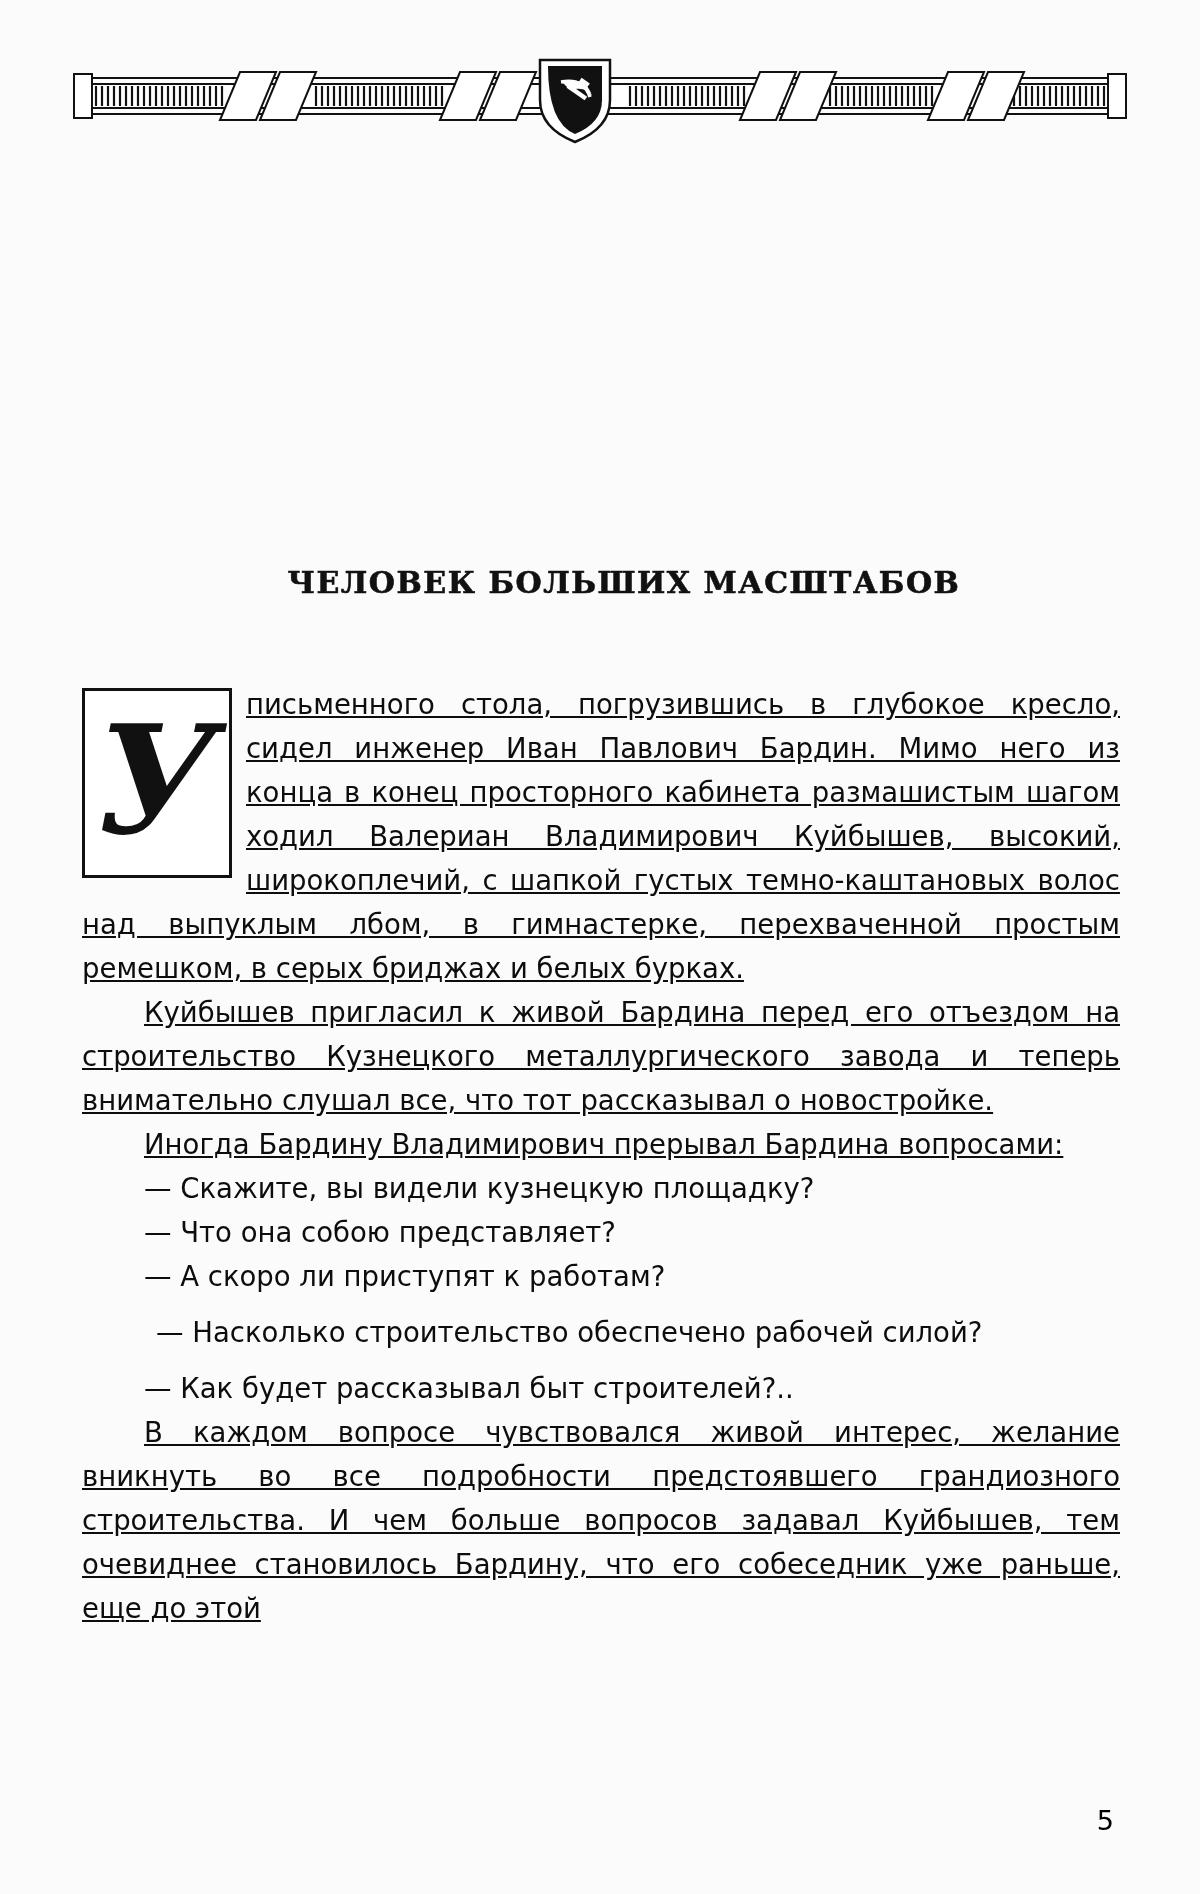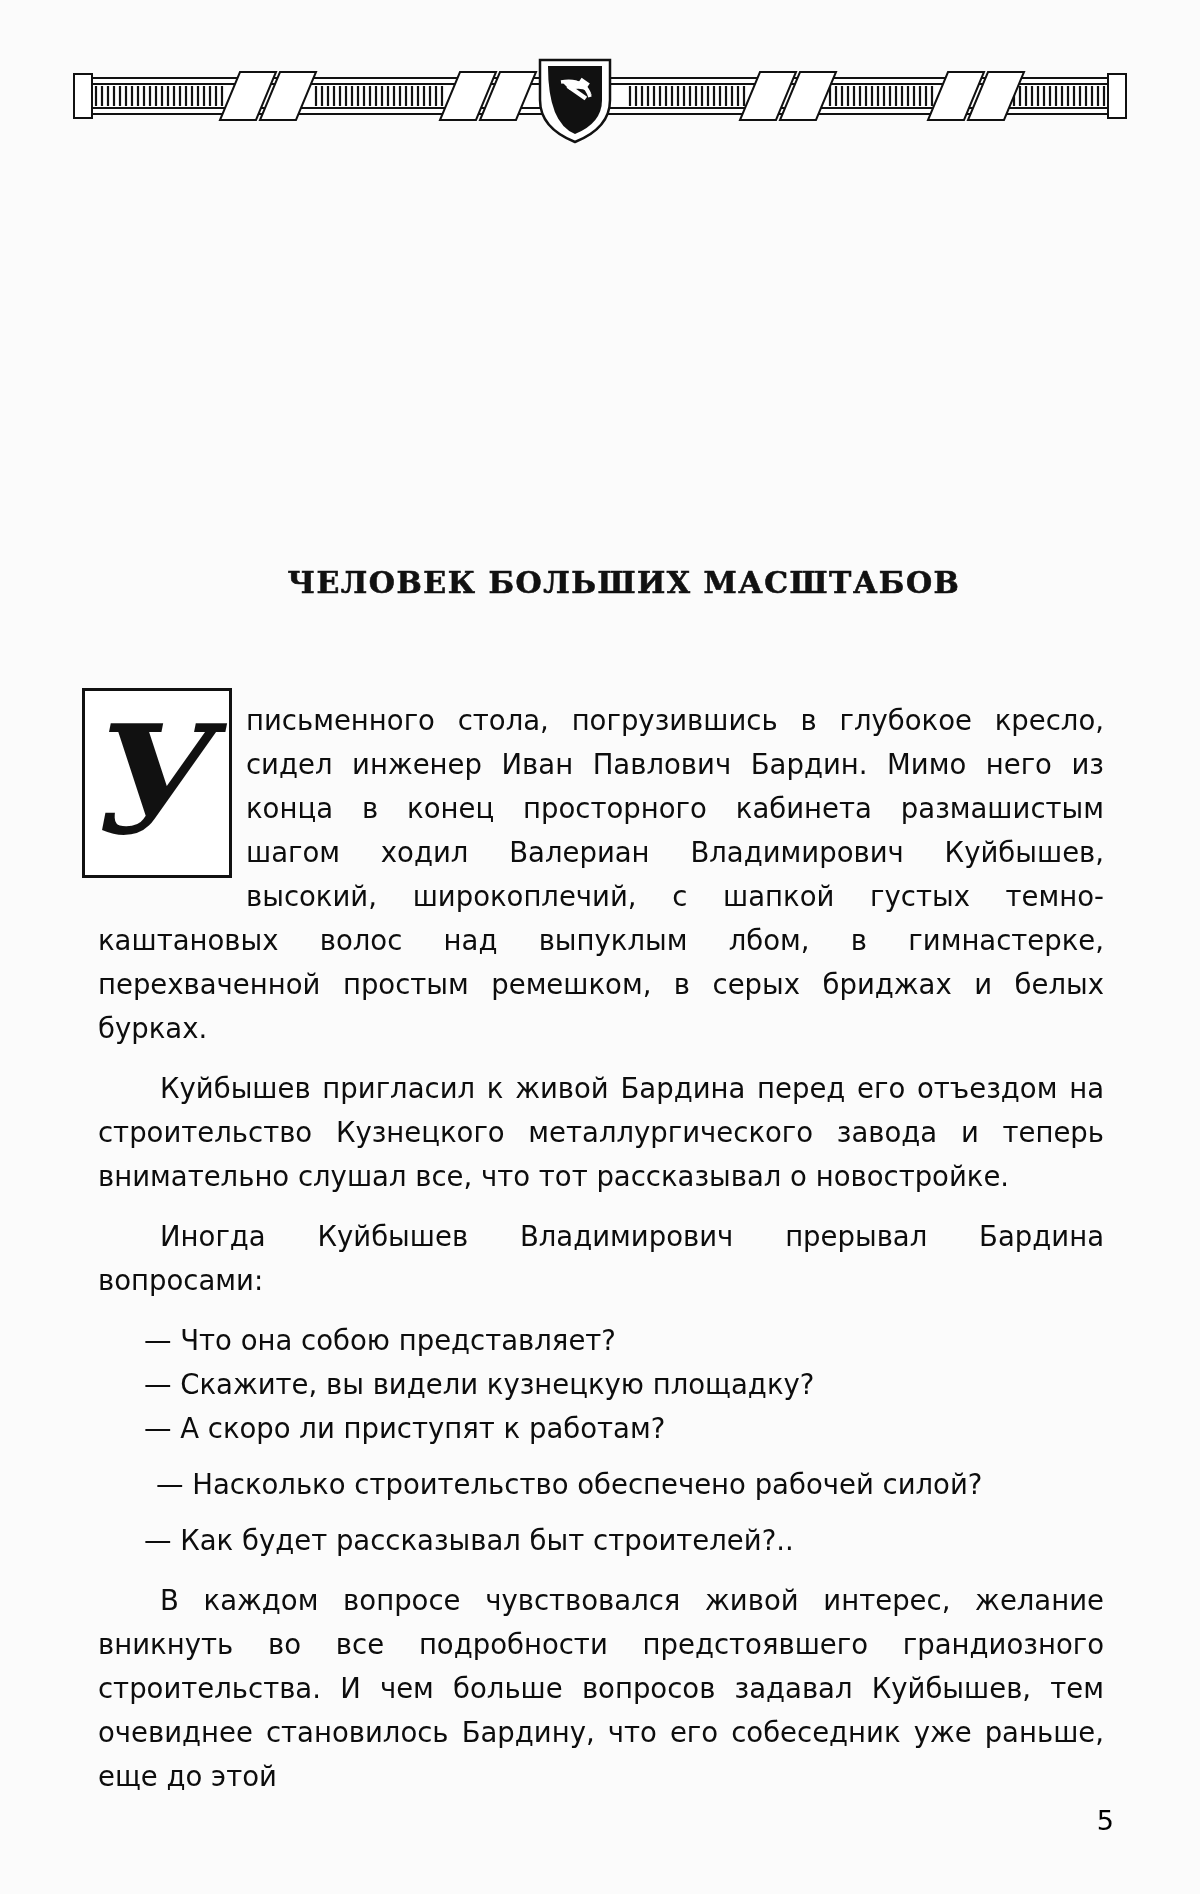--- a/index.html
+++ b/index.html
@@ -80,23 +80,24 @@
     text-align: center;
     font-family: "DejaVu Serif", serif;
     font-style: italic;
     font-weight: bold;
     font-size: 150px;
     line-height: 1;
     color: #111;
   }
 
   p.para {
-    margin: 16px;
+    margin: 0;
     text-indent: 62px;
     text-align: justify;
+    text-decoration: underline;
   }
   p.para.first {
     text-indent: 0;
   }
   p.dash {
     margin: 0;
     text-indent: 62px;
     text-align: left;
   }
   p.hang {
@@ -277,24 +278,24 @@
   <div class="chapter-title">ЧЕЛОВЕК БОЛЬШИХ МАСШТАБОВ</div>
 
   <div class="textblock">
 
     <div class="dropcap-box">
       <div class="letter">У</div>
     </div>
 
     <p class="para first">письменного стола, погрузившись в глубокое кресло, сидел инженер Иван Павлович Бардин. Мимо него из конца в конец просторного кабинета размашистым шагом ходил Валериан Владимирович Куйбышев, высокий, широкоплечий, с шапкой густых темно-каштановых волос над выпуклым лбом, в гимнастерке, перехваченной простым ремешком, в серых бриджах и белых бурках.</p>
     <p class="para">Куйбышев пригласил к живой Бардина перед его отъездом на строительство Кузнецкого металлургического завода и теперь внимательно слушал все, что тот рассказывал о новостройке.</p>
-    <p class="para">Иногда Куйбышев Владимирович прерывал Бардина вопросами:</p>
-
+    <p class="para">Иногда Бардину Владимирович прерывал Бардина вопросами:</p>
+
+    <p class="dash">— Скажите, вы видели кузнецкую площадку?</p>
     <p class="dash">— Что она собою представляет?</p>
-    <p class="dash">— Скажите, вы видели кузнецкую площадку?</p>
     <p class="dash">— А скоро ли приступят к работам?</p>
     <p class="hang">— Насколько строительство  обеспечено рабочей силой?</p>
     <p class="dash">— Как будет рассказывал быт строителей?..</p>
 
     <p class="para">В каждом вопросе чувствовался живой интерес, желание вникнуть во все подробности предстоявшего грандиозного строительства. И чем больше вопросов задавал Куйбышев, тем очевиднее становилось Бардину, что его собеседник уже раньше, еще до этой</p>
   </div>
 
   <div class="page-number">5</div>
 
 </div>

